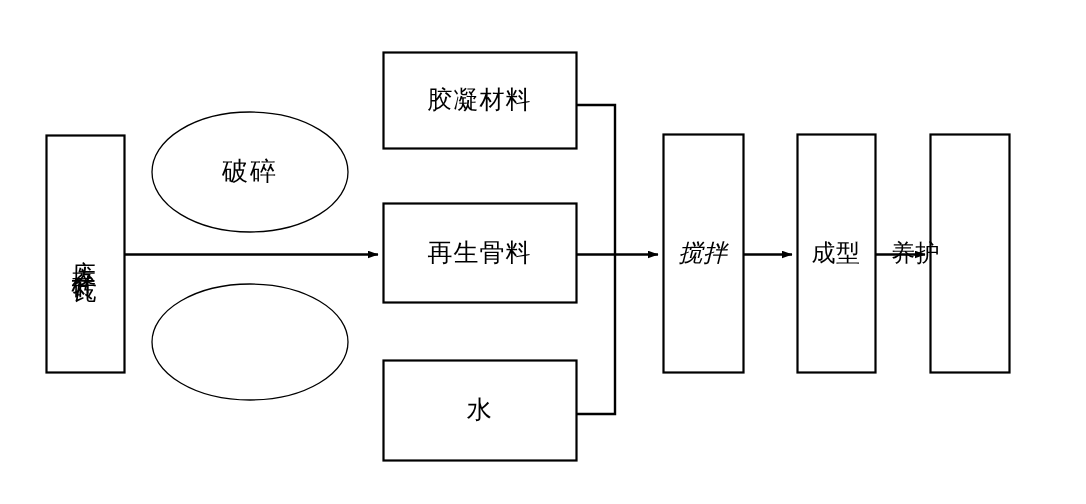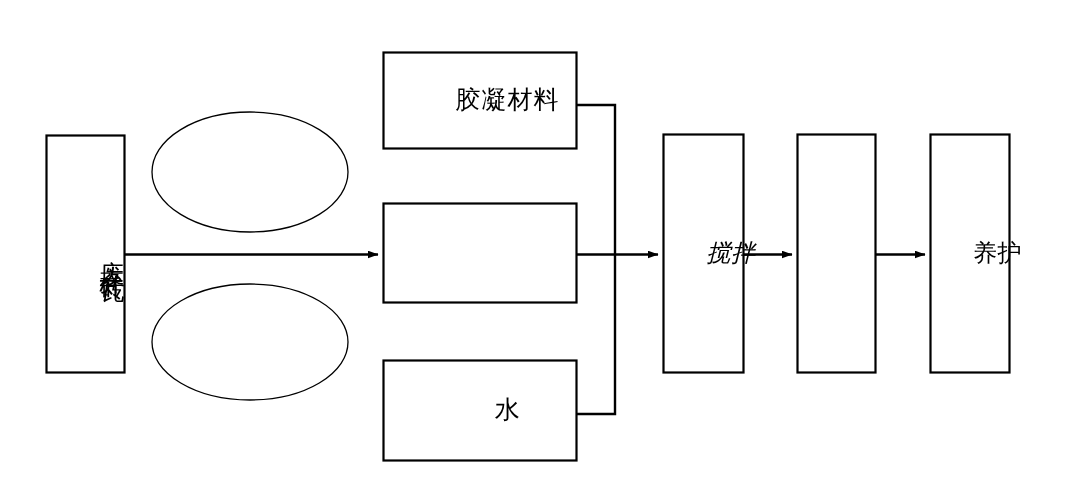--- a/index.html
+++ b/index.html
@@ -30,21 +30,20 @@
     display: flex;
     align-items: center;
     justify-content: center;
     color: #000000;
     font-size: 25px;
     line-height: 1.18;
     letter-spacing: 0.5px;
     white-space: pre;
     pointer-events: none;
     text-rendering: geometricPrecision;
-    margin-left: 28px;
   }
   .node-label.vertical {
     writing-mode: vertical-rl;
     text-orientation: upright;
     letter-spacing: 7px;
     line-height: 1;
   }
   .hit-area {
     position: absolute;
   }
@@ -87,31 +86,34 @@
 
     <line x1="576" y1="254.5" x2="658" y2="254.5" stroke="#000000" stroke-width="2.6" marker-end="url(#arrowhead)"></line>
 
     <line x1="743" y1="254.5" x2="792" y2="254.5" stroke="#000000" stroke-width="2.6" marker-end="url(#arrowhead)"></line>
 
     <line x1="875" y1="254.5" x2="925" y2="254.5" stroke="#000000" stroke-width="2.6" marker-end="url(#arrowhead)"></line>
   </svg>
 
   <div class="node-label vertical" style="left:46px; top:135px; width:78px; height:237px; font-size:25px;">废弃砖瓦</div>
 
+  <div class="node-label" style="left:152px; top:112px; width:196px; height:120px; font-size:26px; letter-spacing:2px;">破碎</div>
 
 
   <div class="node-label" style="left:383px; top:52px; width:193px; height:96px; font-size:25px; letter-spacing:1px;">胶凝材料</div>
 
+  <div class="node-label" style="left:383px; top:203px; width:193px; height:99px; font-size:25px; letter-spacing:1px;">再生骨料</div>
 
   <div class="node-label" style="left:383px; top:360px; width:193px; height:100px; font-size:25px;">水</div>
 
   <div class="node-label" style="left:663px; top:134px; width:80px; height:238px; font-size:24px;font-style:italic;">搅拌</div>
 
+  <div class="node-label" style="left:797px; top:134px; width:78px; height:238px; font-size:24px;">成型</div>
 
-  <div class="node-label" style="left:930px; top:134px; width:79px; height:238px; font-size:24px;">养护</div>
+  <div class="node-label" style="left:876px; top:134px; width:79px; height:238px; font-size:24px;">养护</div>
 
   <div class="hit-area" style="left:46px; top:135px; width:78px; height:237px;"></div>
   <div class="hit-area" style="left:152px; top:112px; width:196px; height:120px; border-radius:50%;"></div>
   <div class="hit-area" style="left:152px; top:284px; width:196px; height:116px; border-radius:50%;"></div>
   <div class="hit-area" style="left:383px; top:52px; width:193px; height:96px;"></div>
   <div class="hit-area" style="left:383px; top:203px; width:193px; height:99px;"></div>
   <div class="hit-area" style="left:383px; top:360px; width:193px; height:100px;"></div>
   <div class="hit-area" style="left:663px; top:134px; width:80px; height:238px;"></div>
   <div class="hit-area" style="left:797px; top:134px; width:78px; height:238px;"></div>
   <div class="hit-area" style="left:930px; top:134px; width:79px; height:238px;"></div>

